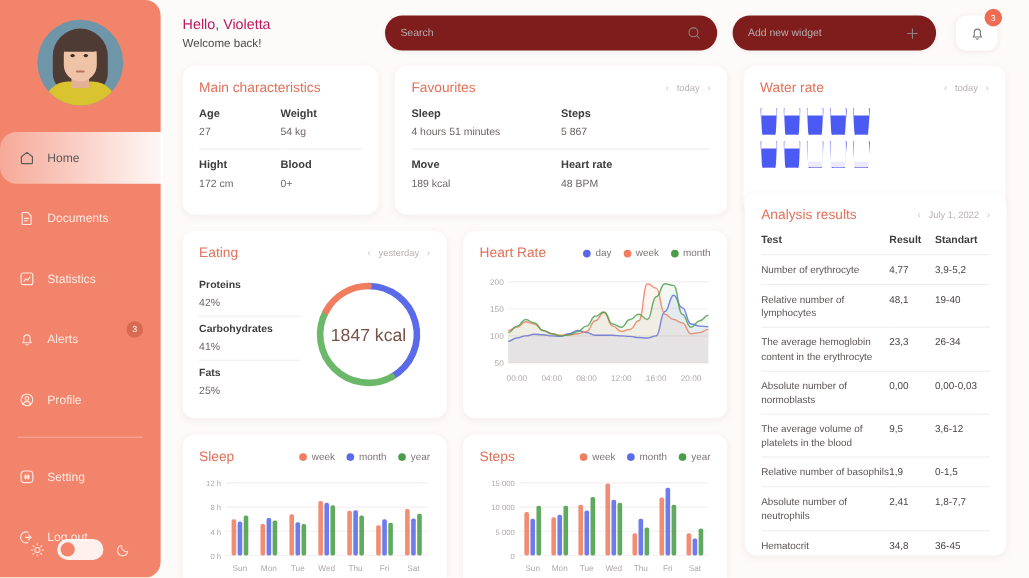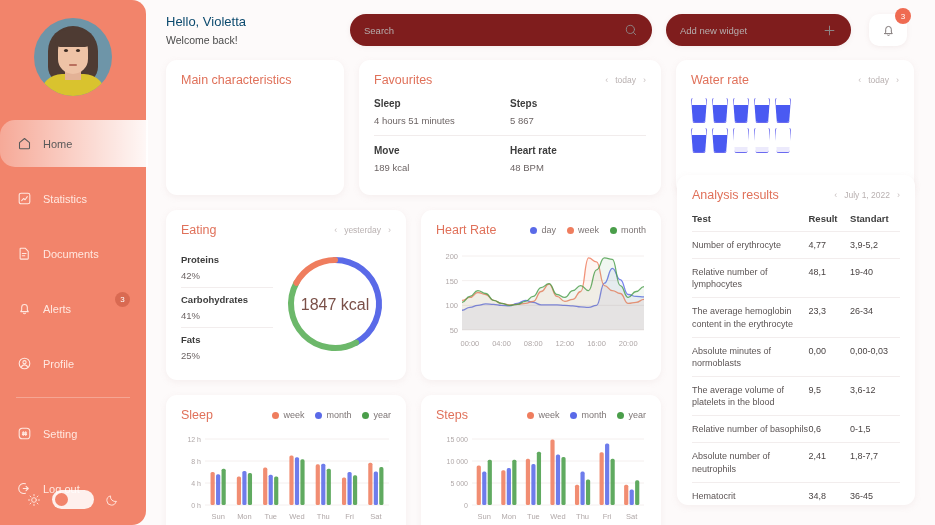--- a/index.html
+++ b/index.html
@@ -73,21 +73,21 @@
   .toggle .knob {
     position: absolute; left: 3px; top: 3px;
     width: 13px; height: 13px; border-radius: 50%; background: #f2846b;
   }
 
   
   .main { flex: 1; height: 525px; padding: 0 20px 0 20px; overflow: hidden; }
 
   .topbar { height: 60px; display: flex; align-items: center; gap: 14px; }
   .greet { width: 170px; }
-  .greet .hello { font-size: 13px; color: #0c4a6e; margin-bottom: 5px; }
+  .greet .hello { font-size: 13px; color: #be185d; margin-bottom: 5px; }
   .greet .welcome { font-size: 10.5px; color: #4b4b4b; }
 
   .searchbox, .widgetbox {
     height: 32px; background: #7f1d1d; border-radius: 16px;
     display: flex; align-items: center; padding: 0 14px;
     box-shadow: 0 1px 5px rgba(180,140,140,.13);
   }
   .searchbox { width: 302px; justify-content: space-between; }
   .widgetbox { width: 185px; justify-content: space-between; }
   .searchbox .ph, .widgetbox .ph { font-size: 9.5px; color: #b5adad; }
@@ -185,35 +185,35 @@
         <svg viewBox="0 0 24 24" fill="none" stroke="currentColor" stroke-width="1.7" stroke-linecap="round" stroke-linejoin="round">
           <path d="M4 10.5 12 4l8 6.5V19a1.5 1.5 0 0 1-1.5 1.5h-13A1.5 1.5 0 0 1 4 19z"></path>
         </svg>
       </span>
       <span>Home</span>
     </div>
 
     <div class="nav-item">
       <span class="ico">
         <svg viewBox="0 0 24 24" fill="none" stroke="currentColor" stroke-width="1.7" stroke-linecap="round" stroke-linejoin="round">
-          <rect x="3.5" y="3.5" width="17" height="17" rx="3"></rect>
-          <path d="M7.5 15.5l3-3.5 2.5 2 3.5-5"></path>
-        </svg>
-      </span>
-      <span>Statistics</span>
+          <path d="M6 3.5h7l5 5V20a1 1 0 0 1-1 1H6a1 1 0 0 1-1-1V4.5a1 1 0 0 1 1-1z"></path>
+          <path d="M8.5 12h6M8.5 15.5h4"></path>
+        </svg>
+      </span>
+      <span>Documents</span>
     </div>
 
     <div class="nav-item">
       <span class="ico">
         <svg viewBox="0 0 24 24" fill="none" stroke="currentColor" stroke-width="1.7" stroke-linecap="round" stroke-linejoin="round">
-          <path d="M6 3.5h7l5 5V20a1 1 0 0 1-1 1H6a1 1 0 0 1-1-1V4.5a1 1 0 0 1 1-1z"></path>
-          <path d="M8.5 12h6M8.5 15.5h4"></path>
-        </svg>
-      </span>
-      <span>Documents</span>
+          <rect x="3.5" y="3.5" width="17" height="17" rx="3"></rect>
+          <path d="M7.5 15.5l3-3.5 2.5 2 3.5-5"></path>
+        </svg>
+      </span>
+      <span>Statistics</span>
     </div>
 
     <div class="nav-item">
       <span class="ico">
         <svg viewBox="0 0 24 24" fill="none" stroke="currentColor" stroke-width="1.7" stroke-linecap="round" stroke-linejoin="round">
           <path d="M6 17h12l-1.5-2.5V10a4.5 4.5 0 0 0-9 0v4.5z"></path>
           <path d="M10.5 19.5a1.8 1.8 0 0 0 3 0"></path>
         </svg>
       </span>
       <span>Alerts</span>
@@ -308,20 +308,42 @@
       </span>
       <span class="bell-badge">3</span>
     </div>
   </div>
 
   <div class="row">
 
     <div class="card" style="width:178px;">
       <div class="card-head">
         <span class="card-title">Main characteristics</span>
+      </div>
+      <div class="kv-grid">
+        <div class="kv-col">
+          <div class="kv-block bordered">
+            <div class="kv-k">Age</div>
+            <div class="kv-v">27</div>
+          </div>
+          <div class="kv-block">
+            <div class="kv-k">Hight</div>
+            <div class="kv-v">172 cm</div>
+          </div>
+        </div>
+        <div class="kv-col">
+          <div class="kv-block bordered">
+            <div class="kv-k">Weight</div>
+            <div class="kv-v">54 kg</div>
+          </div>
+          <div class="kv-block">
+            <div class="kv-k">Blood</div>
+            <div class="kv-v">0+</div>
+          </div>
+        </div>
       </div>
     </div>
 
     <div class="card" style="width:302px;">
       <div class="card-head">
         <span class="card-title">Favourites</span>
         <span class="period">
           <span class="arr">‹</span>
           <span>today</span>
           <span class="arr">›</span>
@@ -505,32 +527,32 @@
               <td class="col-test">Relative number of lymphocytes</td>
               <td class="col-res num">48,1</td>
               <td class="col-std num">19-40</td>
             </tr>
             <tr>
               <td class="col-test">The average hemoglobin content in the erythrocyte</td>
               <td class="col-res num">23,3</td>
               <td class="col-std num">26-34</td>
             </tr>
             <tr>
-              <td class="col-test">Absolute minutes of normoblasts</td>
+              <td class="col-test">Absolute number of normoblasts</td>
               <td class="col-res num">0,00</td>
               <td class="col-std num">0,00-0,03</td>
             </tr>
             <tr>
               <td class="col-test">The average volume of platelets in the blood</td>
               <td class="col-res num">9,5</td>
               <td class="col-std num">3,6-12</td>
             </tr>
             <tr>
               <td class="col-test">Relative number of basophils</td>
-              <td class="col-res num">0,6</td>
+              <td class="col-res num">1,9</td>
               <td class="col-std num">0-1,5</td>
             </tr>
             <tr>
               <td class="col-test">Absolute number of neutrophils</td>
               <td class="col-res num">2,41</td>
               <td class="col-std num">1,8-7,7</td>
             </tr>
             <tr>
               <td class="col-test">Hematocrit</td>
               <td class="col-res num">34,8</td>

